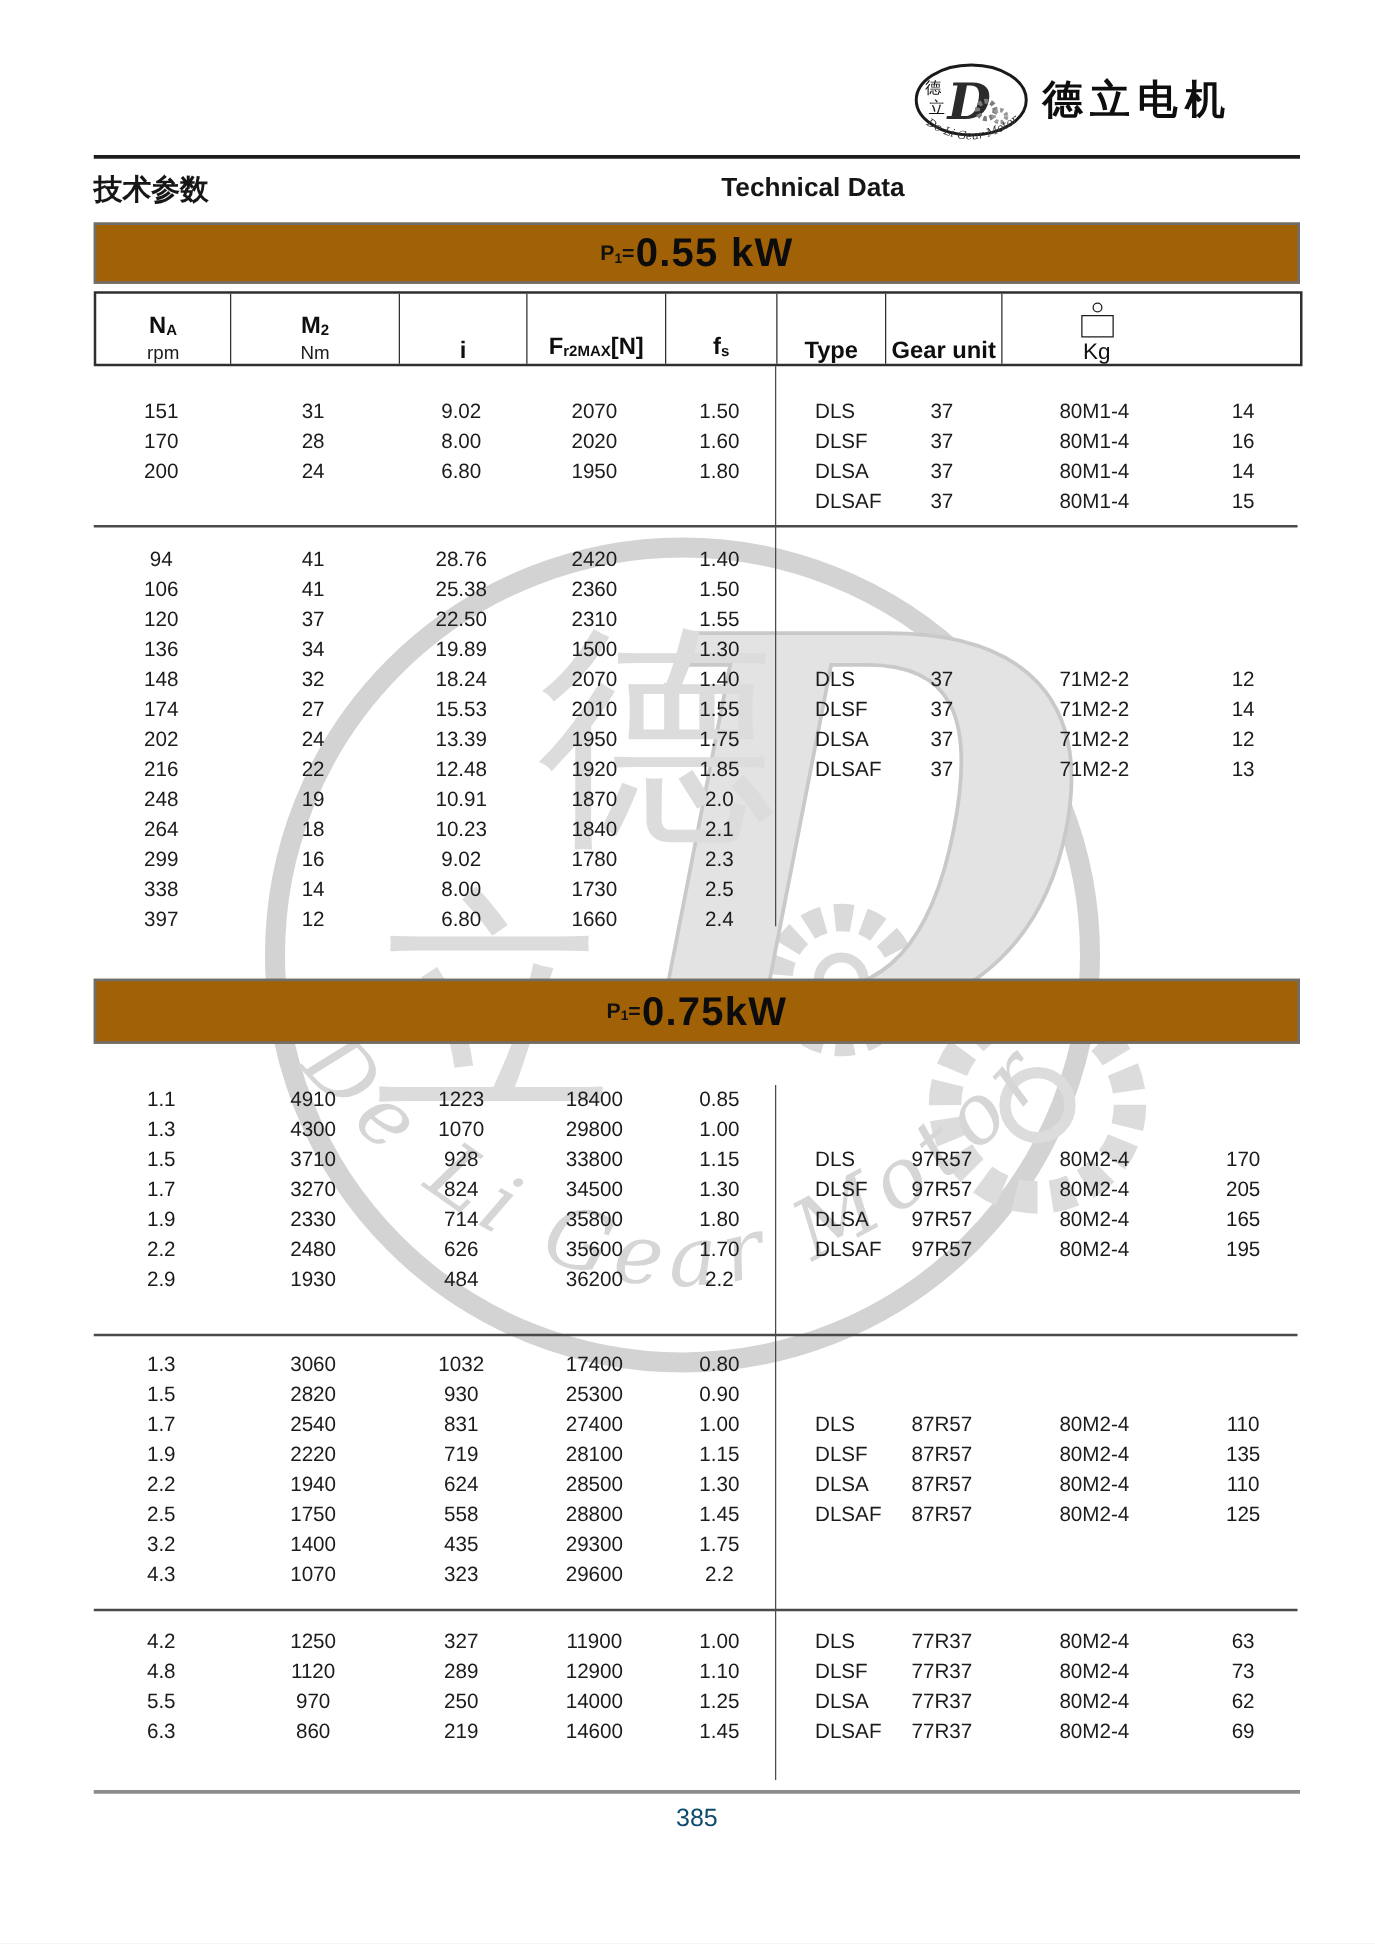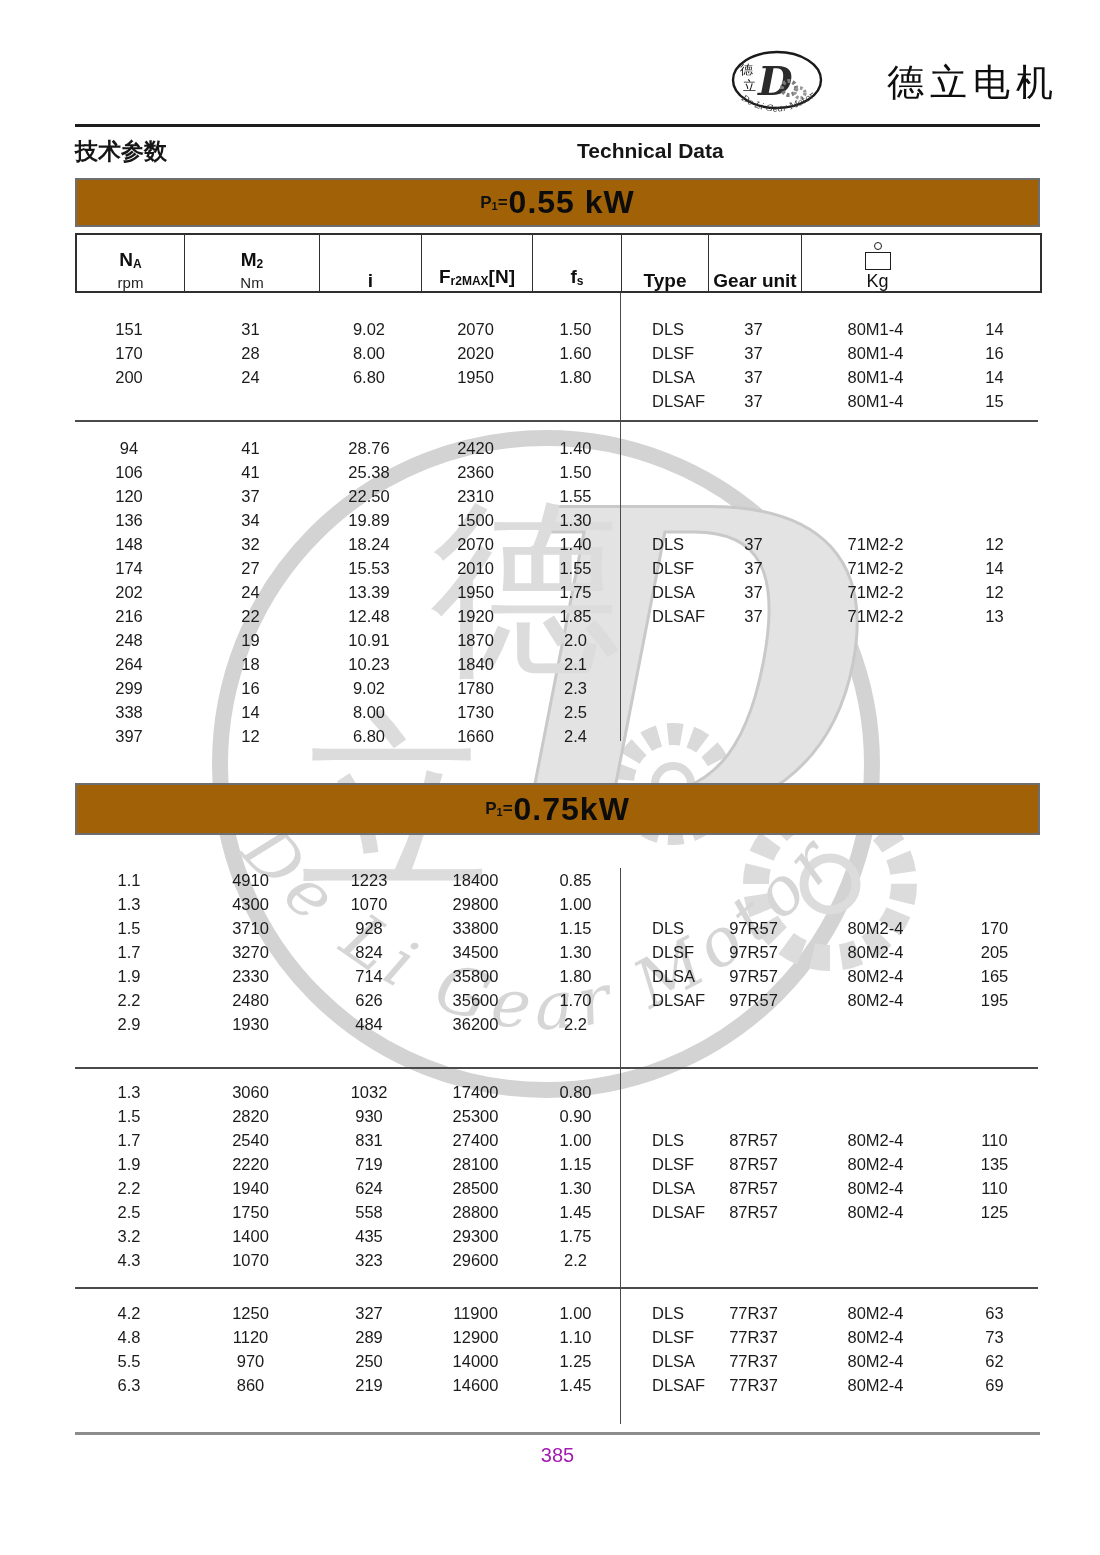--- a/index.html
+++ b/index.html
@@ -3,22 +3,22 @@
 <meta charset="utf-8">
 <style>
   html,body{margin:0;padding:0;background:#e8e8e8;}
   .page{
     position:relative;width:1100px;height:1555px;background:#ffffff;
     font-family:"Liberation Sans",sans-serif;color:#1a1a1a;overflow:hidden;
     margin:0 auto;
   }
   
   .brand-name{
-    position:absolute;left:887px;top:58px;width:200px;
-    font-family:"DejaVu Serif",serif;font-weight:normal;font-size:37px;
+    position:absolute;left:834px;top:58px;width:200px;
+    font-family:"DejaVu Serif",serif;font-weight:bold;font-size:32px;
     letter-spacing:6px;color:#0e0e0e;white-space:nowrap;
   }
   .top-rule{position:absolute;left:75px;top:124px;width:965px;height:3px;background:#1c1c1c;}
   .title-cn{position:absolute;left:75px;top:136px;font-size:23px;font-weight:bold;color:#161616;}
   .title-en{position:absolute;left:577px;top:139px;font-size:21px;font-weight:bold;color:#161616;}
   
   .tbox{
     position:absolute;left:75px;width:961px;border:2px solid #6e6e6e;background:#a16207;
     display:flex;align-items:center;justify-content:center;z-index:2;
   }
@@ -51,21 +51,21 @@
   .hsep{position:absolute;left:0;width:100%;height:1.5px;background:#4a4a4a;}
   .block{position:absolute;left:0;width:100%;}
   .t-row{
     display:grid;grid-template-columns:108px 135px 102px 111px 89px 87px 93px 151px 87px;
     height:24px;line-height:24px;
   }
   .c{text-align:center;font-size:16.5px;color:#1b1b1b;white-space:nowrap;}
   .c.type{text-align:left;padding-left:32px;}
   
   .bottom-rule{position:absolute;left:75px;top:1432px;width:965px;height:3px;background:#8c8c8c;}
-  .page-num{position:absolute;left:75px;top:1444px;width:965px;text-align:center;font-size:20px;color:#a21caf;}
+  .page-num{position:absolute;left:75px;top:1444px;width:965px;text-align:center;font-size:20px;color:#0c4a6e;}
   
   .watermark{position:absolute;left:168px;top:412px;z-index:0;}
   .logo{position:absolute;left:728px;top:46px;z-index:2;}
 </style>
 </head>
 <body>
 
 <div class="page">
 
   <svg class="watermark" width="764" height="716" viewBox="0 0 764 716">

